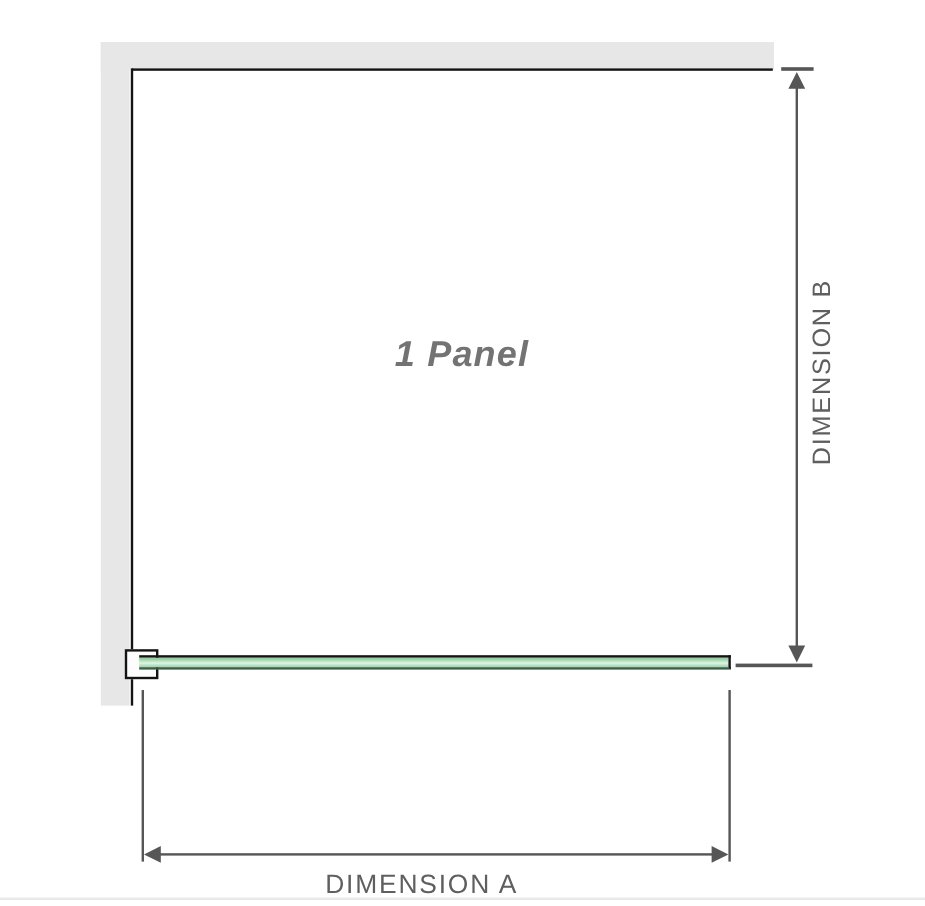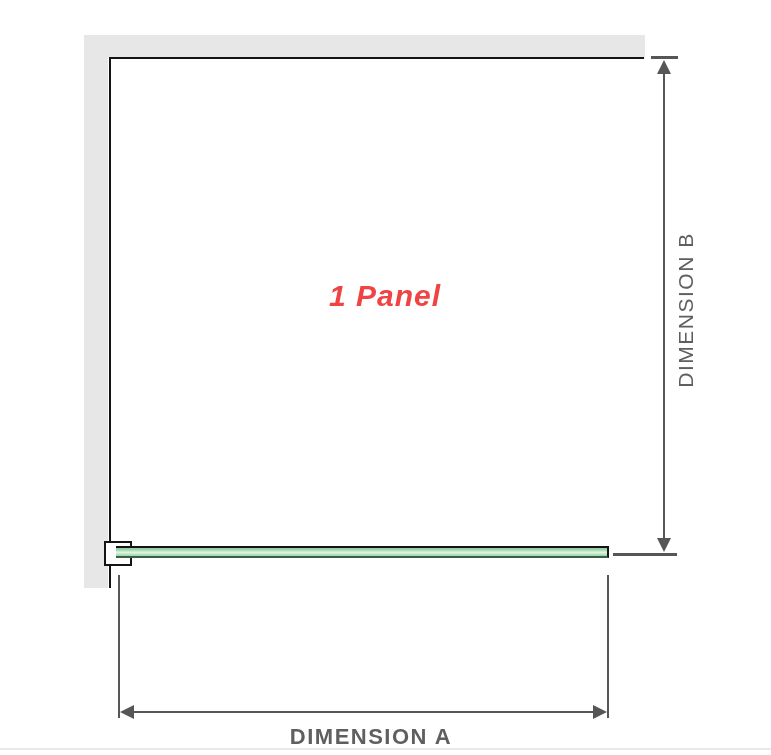--- a/index.html
+++ b/index.html
@@ -69,39 +69,39 @@
   .dima-ext-right { left: 607px; top: 575px; width: 2px; height: 143px; background: #565656; }
   .dima-line      { left: 130px; top: 711px; width: 467px; height: 2px; background: #565656; }
   .dima-arrow-left  { left: 120px; top: 705px;
     border-top: 7px solid transparent; border-bottom: 7px solid transparent;
     border-right: 14px solid #565656; }
   .dima-arrow-right { left: 593px; top: 705px;
     border-top: 7px solid transparent; border-bottom: 7px solid transparent;
     border-left: 14px solid #565656; }
   .dima-label {
     left: 271px; top: 725px; width: 200px; height: 24px;
-    line-height: 24px; text-align: center;
-    font-size: 22px; letter-spacing: 1.5px; color: #5f5f5f; font-weight: bold;
+    line-height: 24px; text-align: left;
+    font-size: 22px; letter-spacing: 1.5px; color: #5f5f5f;
   }
 
   
   .page-bottom-edge { left: 0; top: 748px; width: 771px; height: 2px; background: #e9e9e9; }
 </style>
 </head>
 <body>
 
 <div class="stage">
 
   <div class="abs wall-top" style="background-color: rgb(231, 231, 231);"></div>
   <div class="abs wall-left" style="background-color: rgb(231, 231, 231);"></div>
 
   <div class="abs panel-top-edge" style="background-color: rgb(20, 20, 20);"></div>
   <div class="abs panel-left-edge" style="background-color: rgb(20, 20, 20);"></div>
 
-  <div class="abs panel-label" style="color: #ef4444;">1 Panel</div>
+  <div class="abs panel-label" style="color: #737373;">1 Panel</div>
 
   <div class="abs wall-bracket"></div>
   <div class="abs glass-bar"></div>
 
   <div class="abs dimb-cap-top" style="background-color: rgb(86, 86, 86);"></div>
   <div class="abs dimb-cap-bottom" style="background-color: rgb(86, 86, 86);"></div>
   <div class="abs dimb-line" style="background-color: rgb(86, 86, 86);"></div>
   <div class="abs arrow dimb-arrow-up"></div>
   <div class="abs arrow dimb-arrow-down"></div>
   <div class="abs dimb-label" style="color: rgb(95, 95, 95);">DIMENSION B</div>

